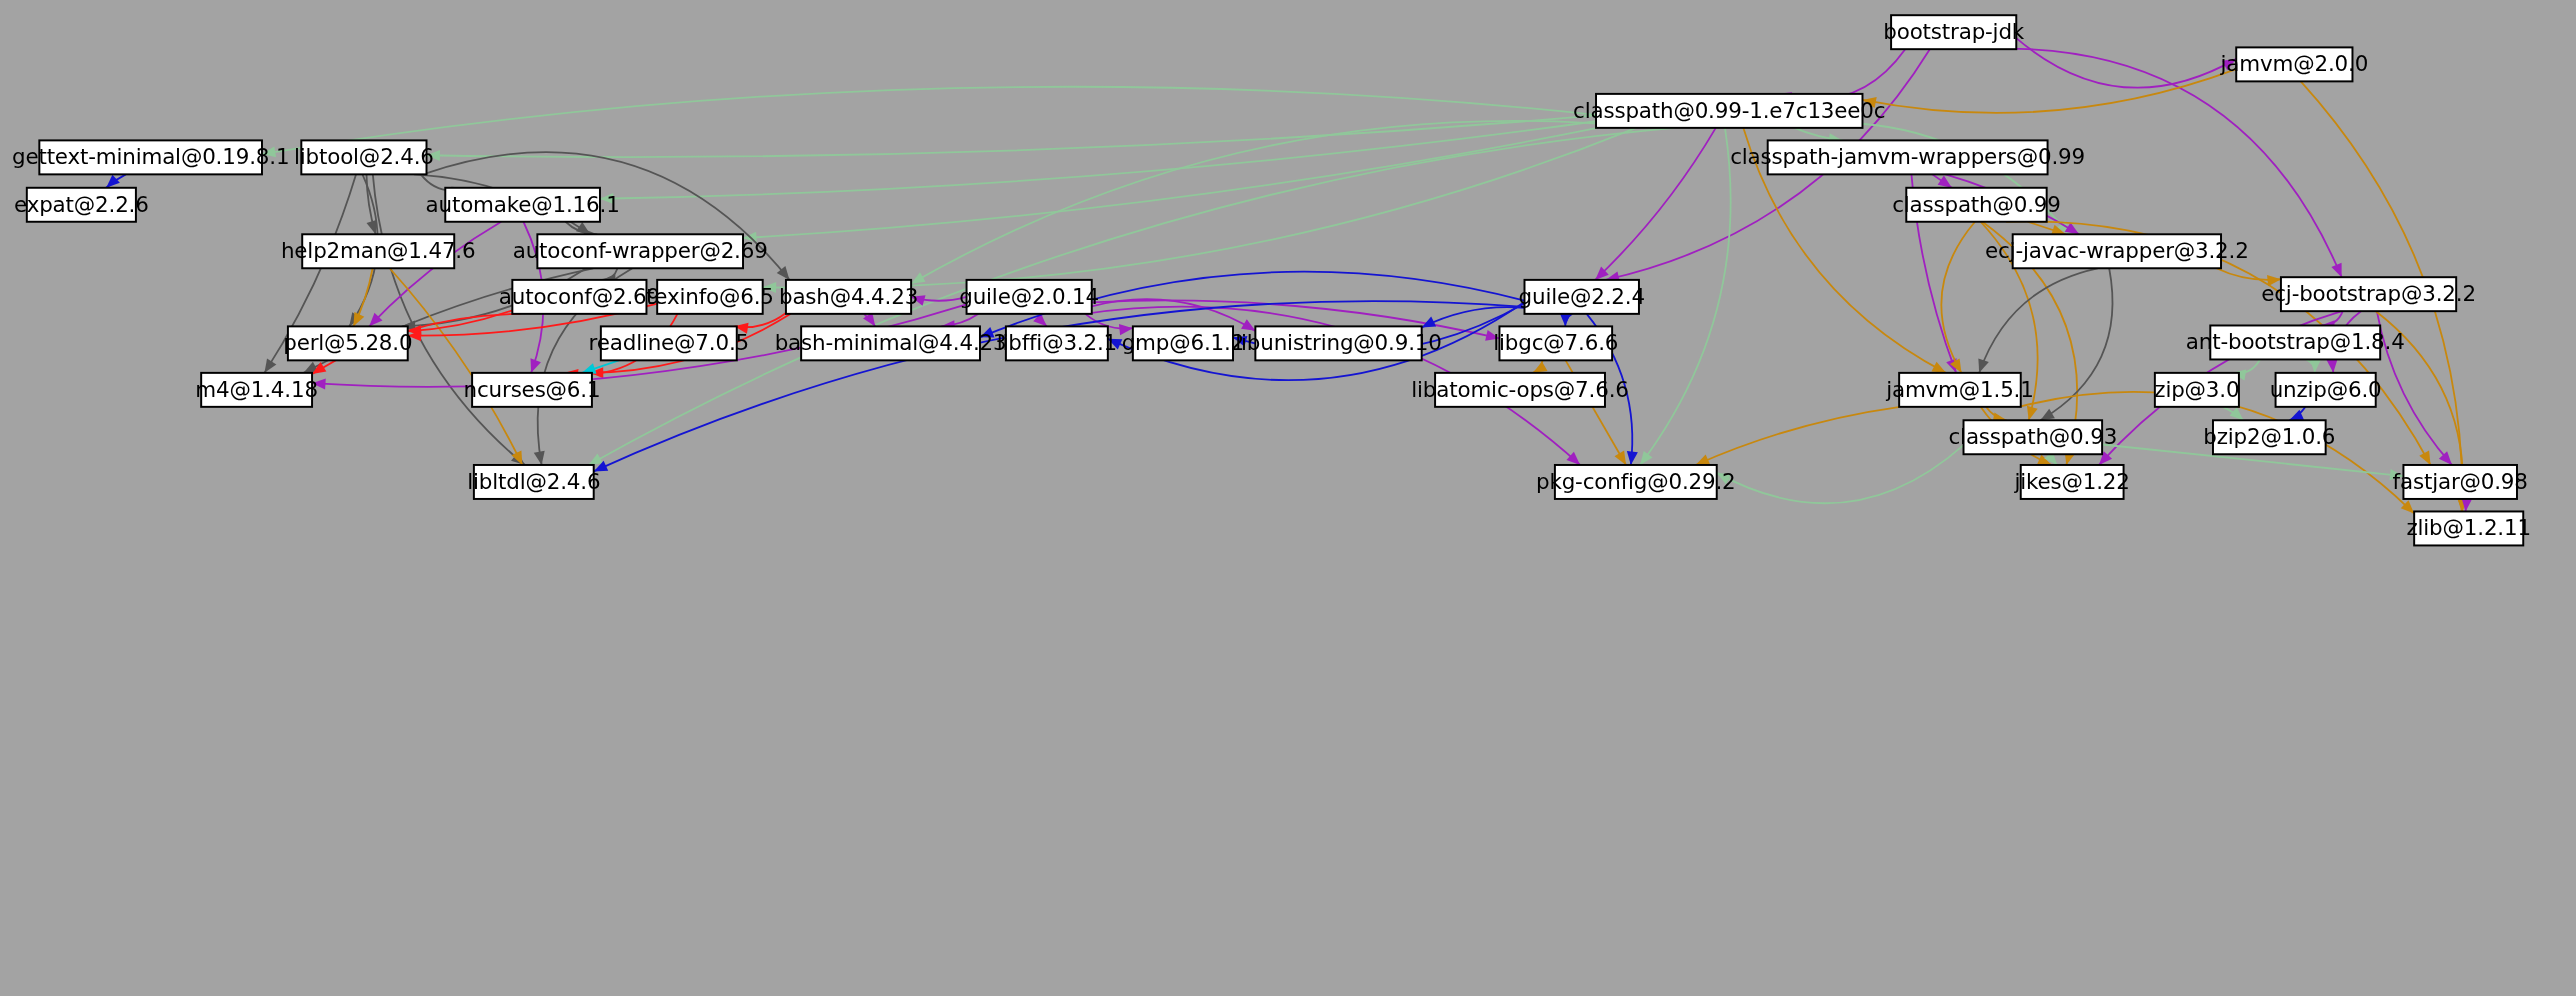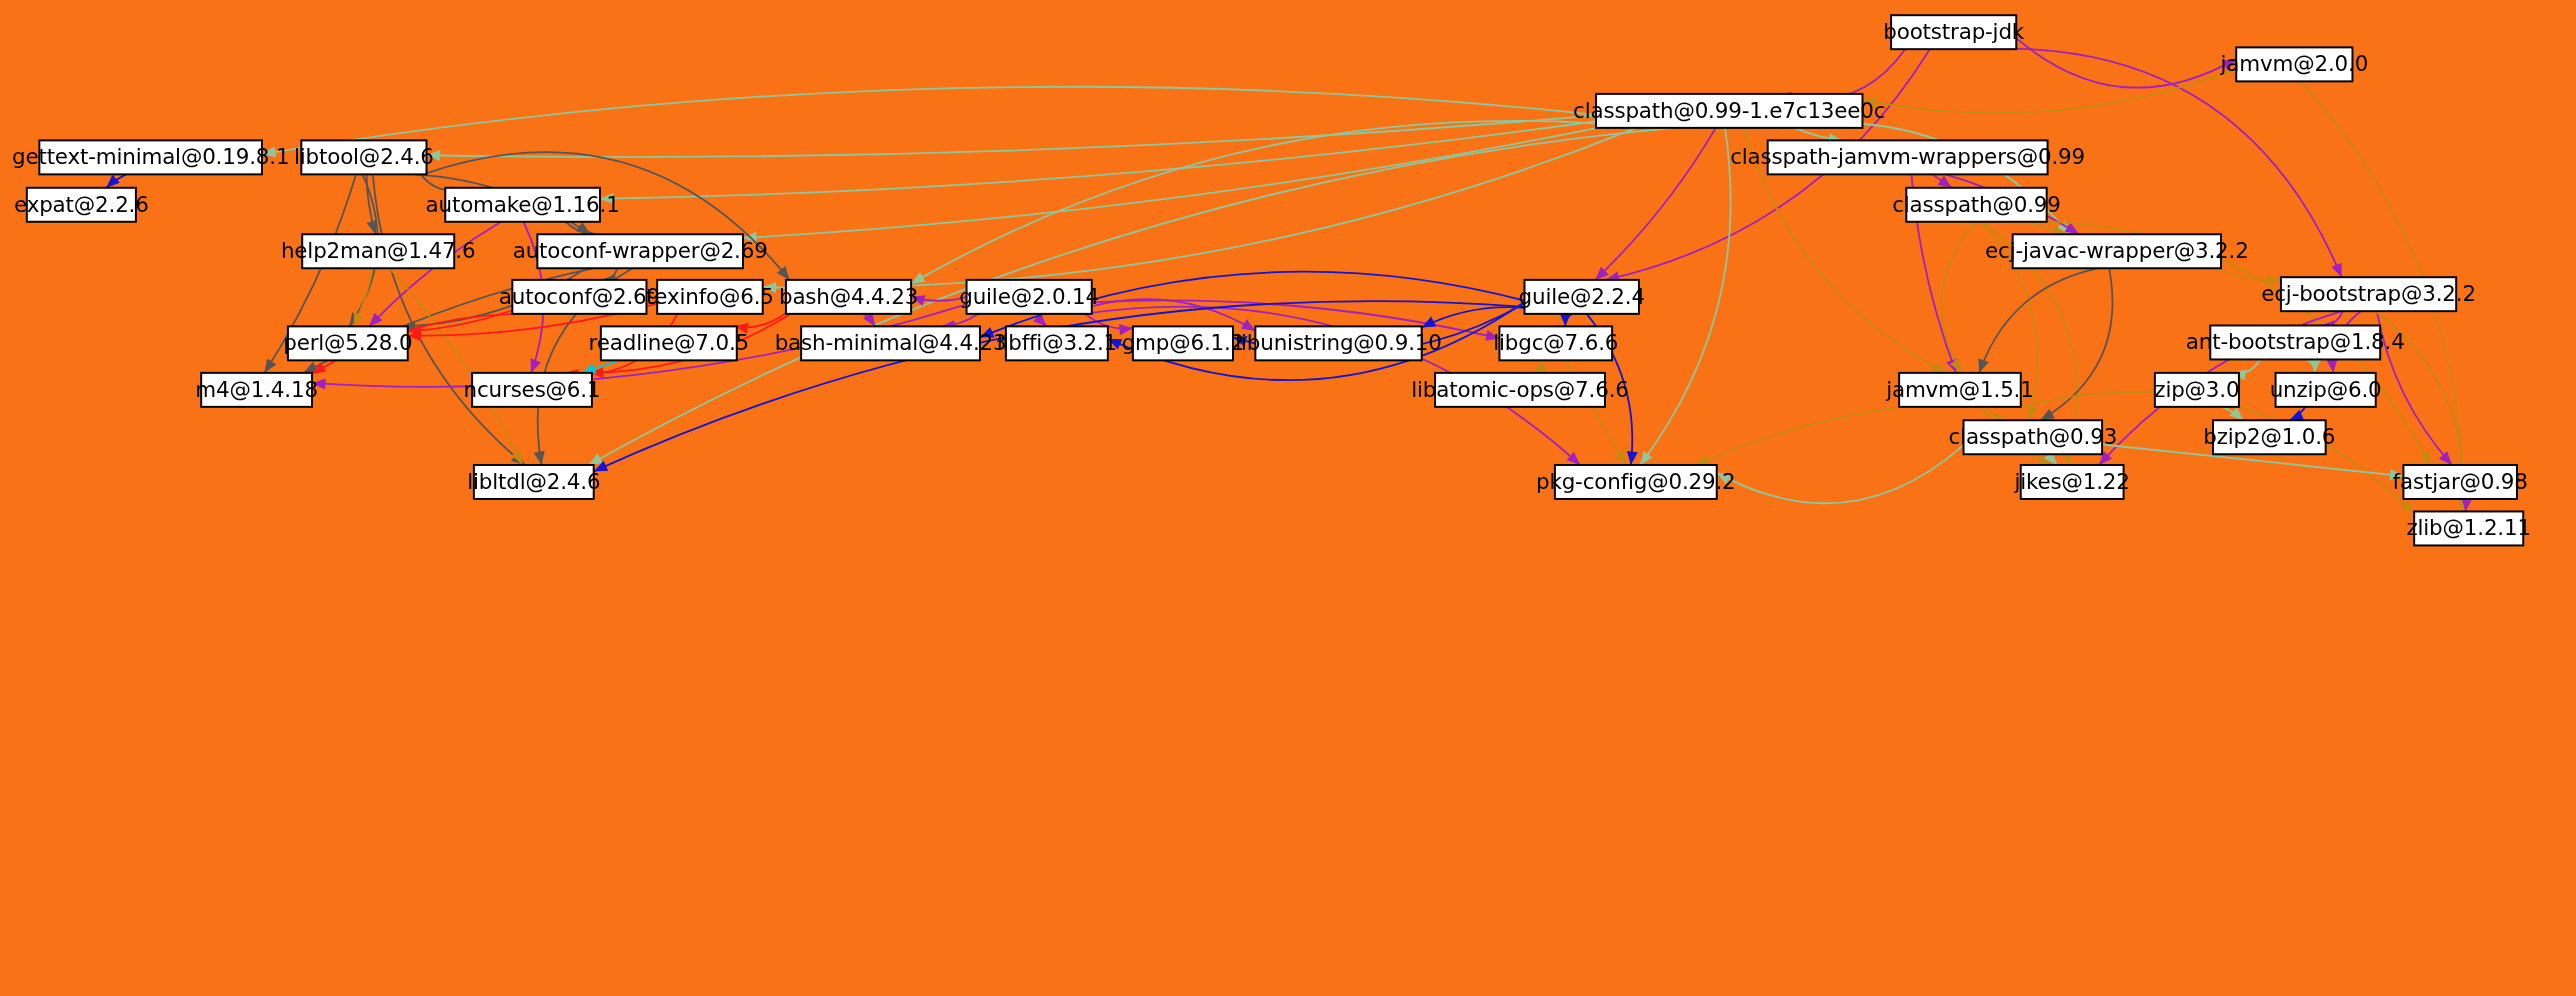--- a/index.html
+++ b/index.html
@@ -4,21 +4,21 @@
 <style>
   html, body {
     margin: 0;
     padding: 0;
     background: #ffffff;
   }
   #graph-root {
     position: relative;
     width: 2576px;
     height: 997px;
-    background: #f97316;
+    background: #a3a3a3;
     font-family: "DejaVu Sans", "Liberation Sans", sans-serif;
     overflow: hidden;
   }
   svg#graph-svg {
     position: absolute;
     top: 0; left: 0;
     width: 2576px;
     height: 997px;
   }
   .node-box {

